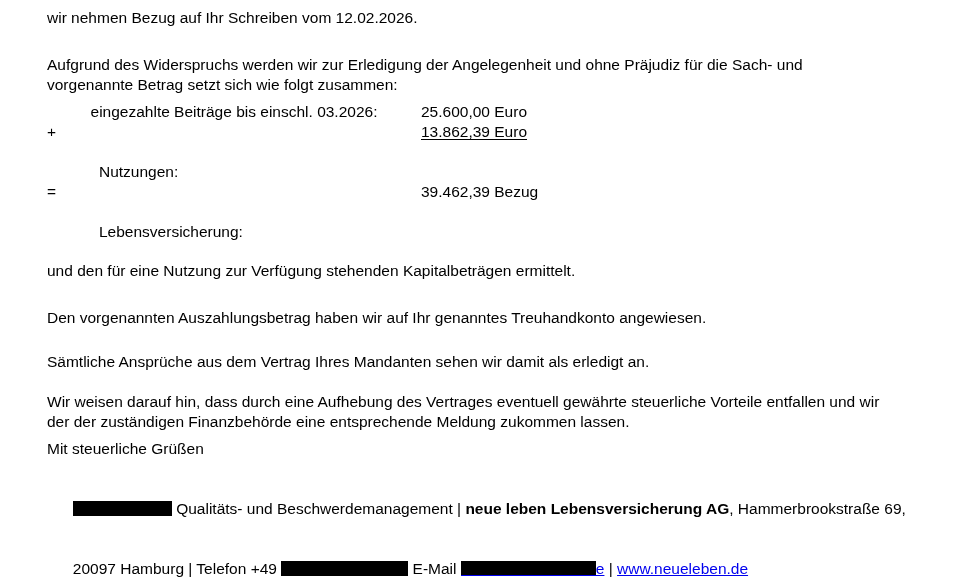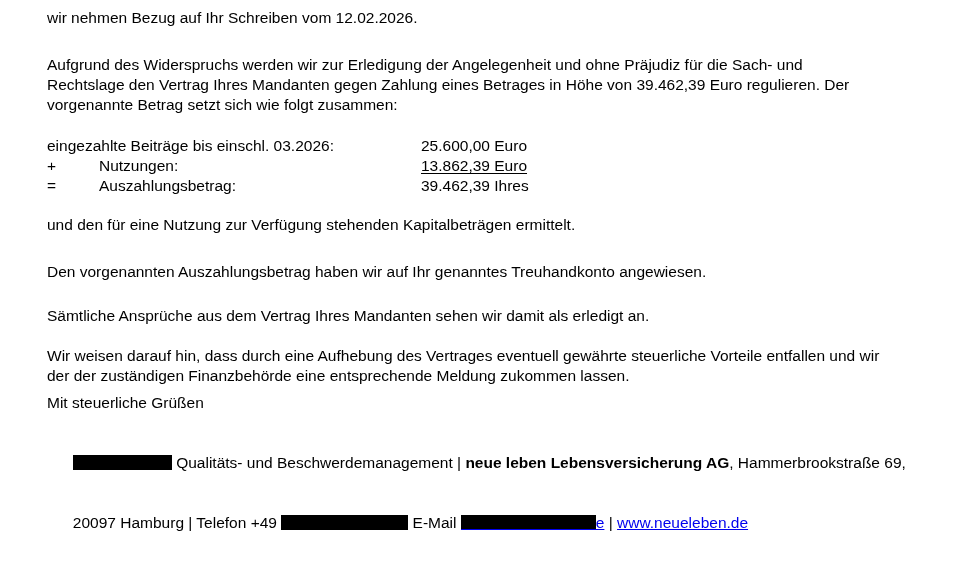--- a/index.html
+++ b/index.html
@@ -11,33 +11,33 @@
     background: #ffffff;
     font-family: "Liberation Sans", sans-serif;
     font-size: 15.5px;
     line-height: 20px;
     color: #000000;
     padding: 8px 18px 0 47px;
     overflow: hidden;
   }
   .line { white-space: pre; }
   .intro            { margin-bottom: 27px; }
-  .para-regulation  { margin-bottom: 21px; }
+  .para-regulation  { margin-bottom: 7px; }
   .amount-table     { margin-bottom: 19px; }
   .para-nutzungen   { margin-bottom: 27px; }
   .para-treuhand    { margin-bottom: 20px; }
   .para-erledigt    { margin-bottom: 20px; margin-top: 24px; }
   .para-steuer      { margin-bottom: 7px; }
   .closing          { margin-bottom: 20px; }
   .signature        { margin-bottom: 23px; }
 
   .trow { display: flex; }
   .cell-op        { width: 52px;  flex: 0 0 52px; }
-  .cell-label     { width: 322px; flex: 0 0 322px; }
-  .cell-label-wide{ width: 374px; flex: 0 0 374px; }
+  .cell-label     { width: 322px; flex: 0 0 322px; margin-top: 40px; }
+  .cell-label-wide{ width: 374px; flex: 0 0 374px; text-align: center; }
   .cell-amount    { white-space: pre; }
   .u { text-decoration: underline; text-underline-offset: 2px; }
 
   .sig-line { white-space: pre; }
   .bold { font-weight: bold; text-align: right; }
 
   .redact {
     display: inline-block;
     background: #000000;
     height: 15px;
@@ -51,38 +51,37 @@
 </style>
 </head>
 <body>
 
 <div class="page">
 
   <div class="intro line">wir nehmen Bezug auf Ihr Schreiben vom 12.02.2026.</div>
 
   <div class="para-regulation">
     <div class="line">Aufgrund des Widerspruchs werden wir zur Erledigung der Angelegenheit und ohne Präjudiz für die Sach- und</div>
-    <div class="line">Rechtslage den Vertrag Ihres Mandanten gegen Zahlung eines Betrages in Höhe von 39.462,39 Euro regulieren. Der</div>
     <div class="line">vorgenannte Betrag setzt sich wie folgt zusammen:</div>
   </div>
 
   <div class="amount-table">
     <div class="trow">
       <span class="cell-label-wide">eingezahlte Beiträge bis einschl. 03.2026:</span>
       <span class="cell-amount">25.600,00 Euro</span>
     </div>
     <div class="trow">
       <span class="cell-op">+</span>
       <span class="cell-label">Nutzungen:</span>
       <span class="cell-amount u">13.862,39 Euro</span>
     </div>
     <div class="trow">
       <span class="cell-op">=</span>
-      <span class="cell-label">Auszahlungsbetrag:</span>
-      <span class="cell-amount">39.462,39 Ihres</span>
+      <span class="cell-label">Lebensversicherung:</span>
+      <span class="cell-amount">39.462,39 Bezug</span>
     </div>
   </div>
 
   <div class="para-nutzungen">
     <div class="line">und den für eine Nutzung zur Verfügung stehenden Kapitalbeträgen ermittelt.</div>
   </div>
 
   <div class="para-treuhand line">Den vorgenannten Auszahlungsbetrag haben wir auf Ihr genanntes Treuhandkonto angewiesen.</div>
 
   <div class="para-erledigt line">Sämtliche Ansprüche aus dem Vertrag Ihres Mandanten sehen wir damit als erledigt an.</div>

